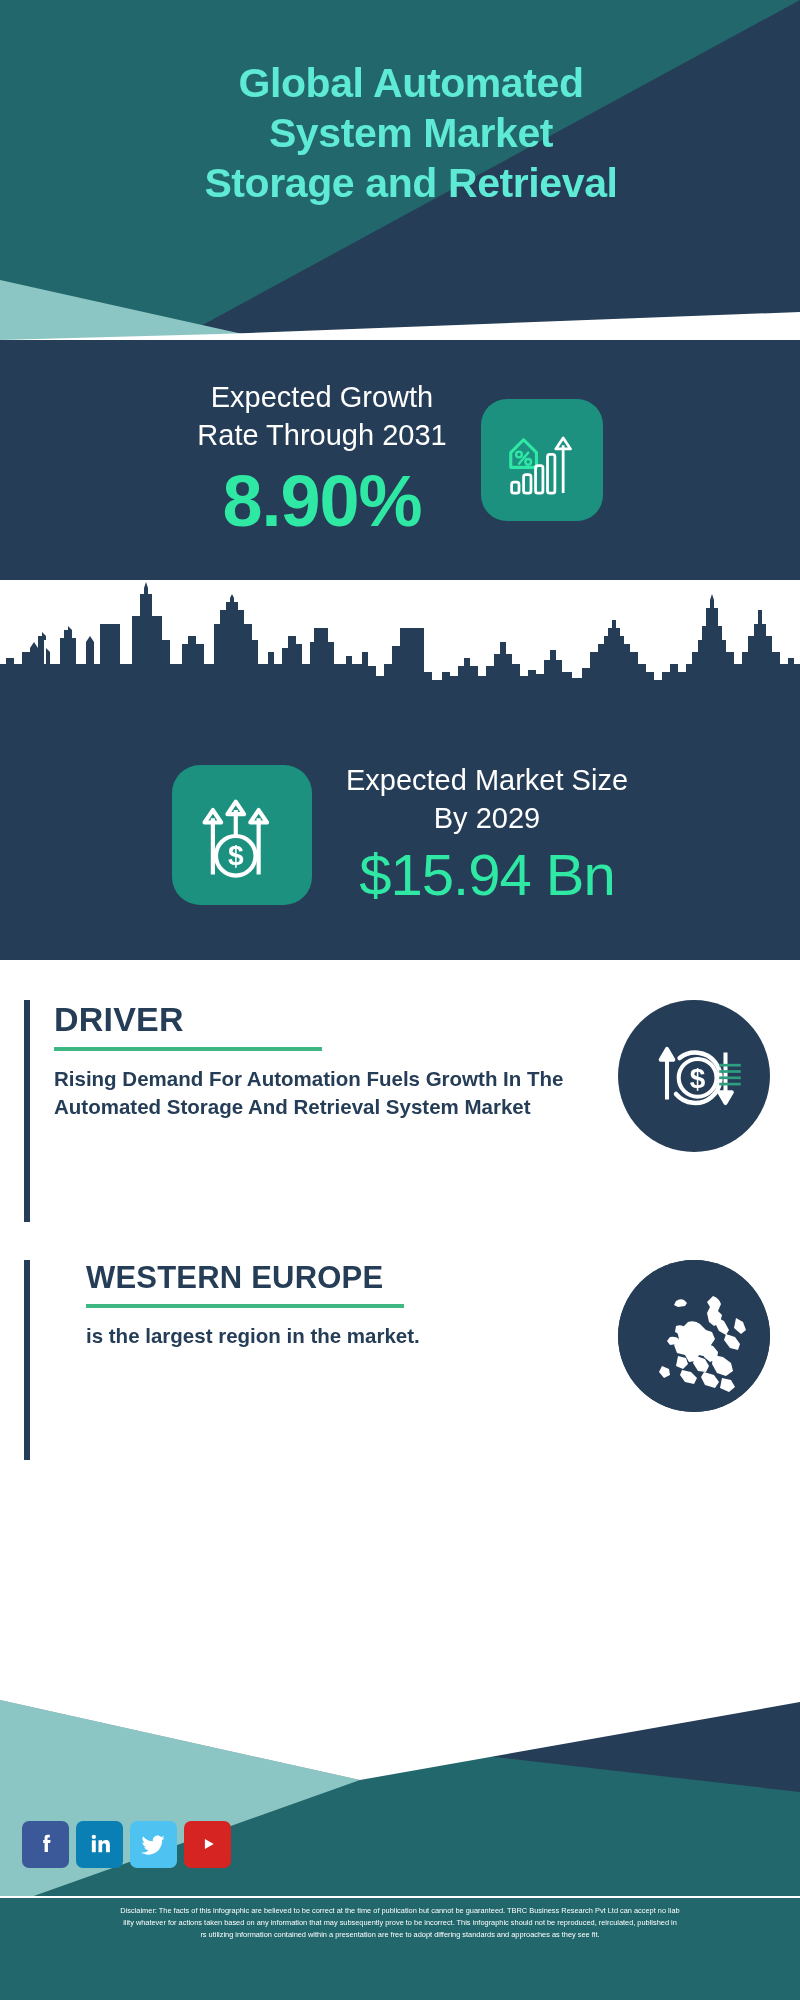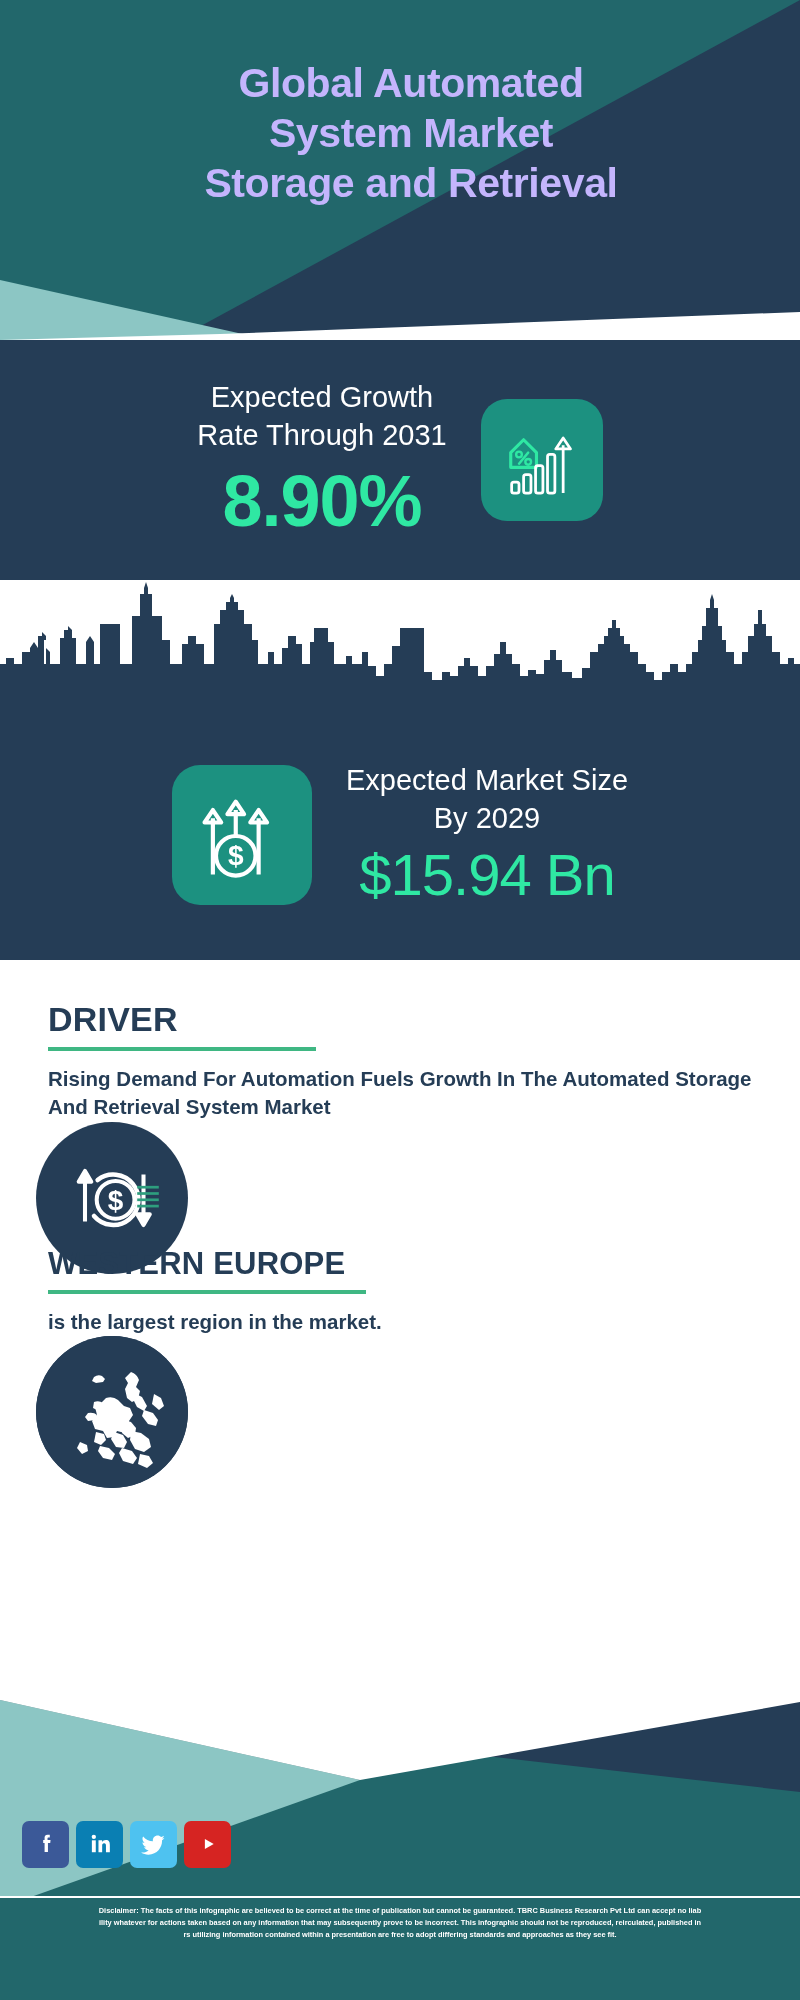--- a/index.html
+++ b/index.html
@@ -20,21 +20,21 @@
     clip-path: polygon(100% 0, 100% 100%, 175px 100%, 100% 0);
   }
   .header .diag-lightteal {
     position:absolute; left:0; bottom:0; width:270px; height:60px;
     background:#8CC6C4;
     clip-path: polygon(0 0, 0 100%, 270px 100%, 0 0);
   }
   .header-title {
     position:absolute; left:0; right:0; top:58px;
     text-align:center;
-    color:#c4b5fd;
+    color:#5eead4;
     font-size:41px;
     font-weight:bold;
     line-height:1.22;
     letter-spacing:-0.4px;
     padding:0 28px;
     z-index:3;
     margin-left:22px;
   }
   .header-wave {
     position:absolute; left:0; bottom:0; width:800px; height:34px;
@@ -74,39 +74,39 @@
   .market-tile {
     width:140px; height:140px; border-radius:28px; background:#1C9180;
     display:flex; align-items:center; justify-content:center; flex:0 0 auto;
   }
   .market-text { text-align:center; color:#fff; }
   .market-label { font-size:29px; line-height:1.3; }
   .market-value { font-size:58px; font-weight:normal; color:#2FE8A3; margin-top:4px; letter-spacing:-1px; }
 
   
   .content { position:relative; width:800px; background:#ffffff; padding:40px 0 0 0; }
-  .block { position:relative; display:flex; align-items:flex-start; padding:0 30px 0 24px;flex-direction:column; }
+  .block { position:relative; display:flex; align-items:flex-start; padding:0 30px 0 24px; }
   .bar { width:6px; background:#253D56; flex:0 0 auto; align-self:stretch; }
   .block-body { flex:1 1 auto; padding-left:24px; padding-right:10px; }
   .block-heading {
     color:#253D56; font-weight:bold; letter-spacing:0.2px;
   }
   .h-driver { font-size:34px; }
   .h-region { font-size:31px; }
   .under { height:4px; background:#3FB783; margin:8px 0 14px 0; }
   .u-driver { width:268px; }
   .u-region { width:318px; }
   .block-text { color:#253D56; font-size:20.5px; font-weight:bold; line-height:1.38; }
   .circle-icon {
     width:152px; height:152px; border-radius:50%; background:#253D56;
     flex:0 0 auto; display:flex; align-items:center; justify-content:center;
     margin-left:12px;
   }
   .driver-block { height:222px; }
-  .region-block { height:200px; margin-top:24px; }
+  .region-block { height:200px; margin-top:38px;gap:32px; }
 
   
   .footer { position:absolute; left:0; top:1700px; width:800px; height:300px; overflow:hidden; }
   .f-navy { position:absolute; inset:0; background:#253D56; }
   .f-teal {
     position:absolute; inset:0; background:#22676B;
     clip-path: polygon(0 0, 800px 92px, 800px 300px, 0 300px);
   }
   .f-lightteal {
     position:absolute; inset:0; background:#8CC6C4;
@@ -132,21 +132,21 @@
   .s-tw { background:#4EC2F0; }
   .s-yt { background:#D62422; }
   .disclaimer-wrap {
     position:absolute; left:0; top:196px; width:800px; height:104px;
     background:#22676B; border-top:2px solid #ffffff;
     padding:7px 14px 0 14px;
   }
   .disclaimer {
     color:#ffffff; font-size:7.4px; line-height:1.62; text-align:center;
   }
-  .disc-line { display:block;font-weight:bold; }
+  .disc-line { display:block; }
 </style>
 </head>
 <body>
 
 <div class="page">
 
   <div class="header">
     <div class="diag-navy"></div>
     <div class="diag-lightteal"></div>
     <div class="header-title">

